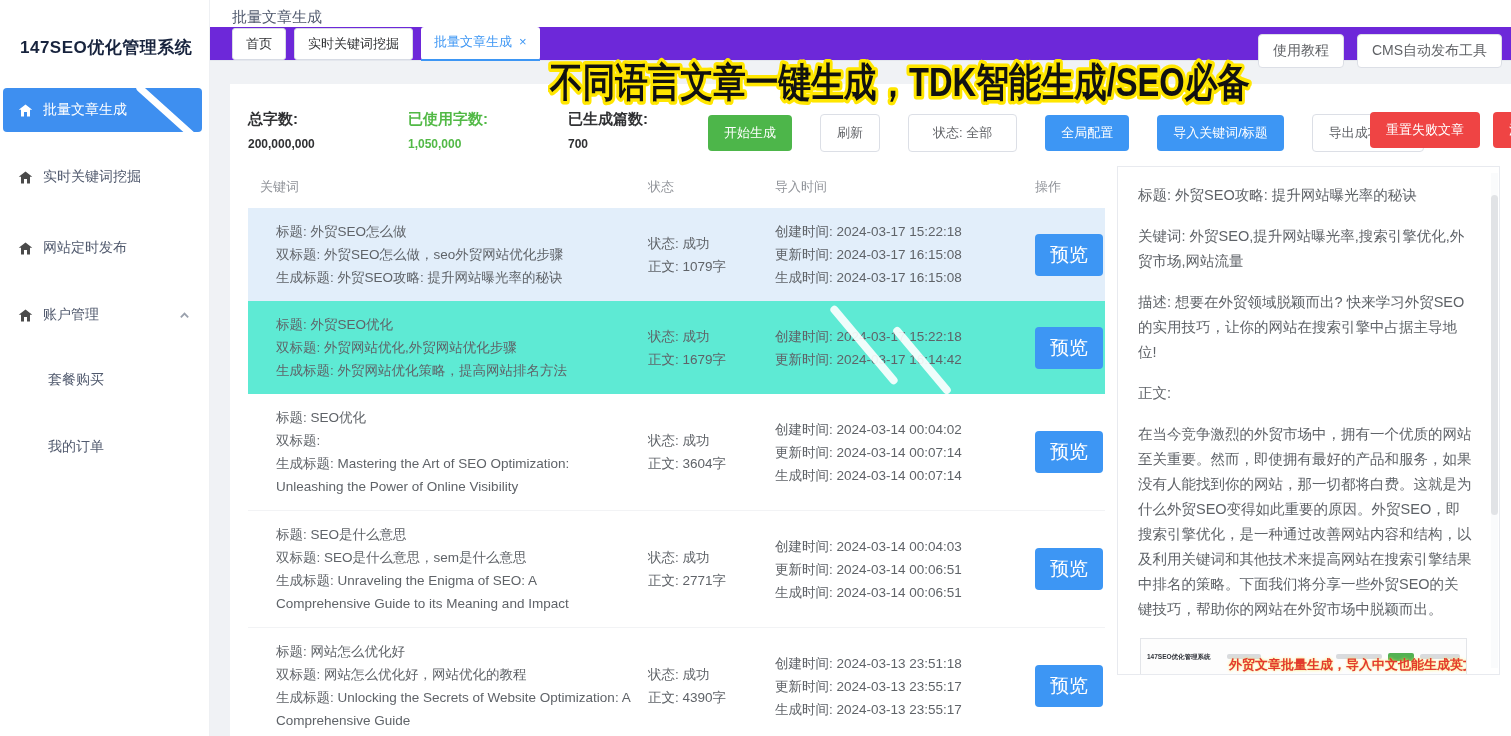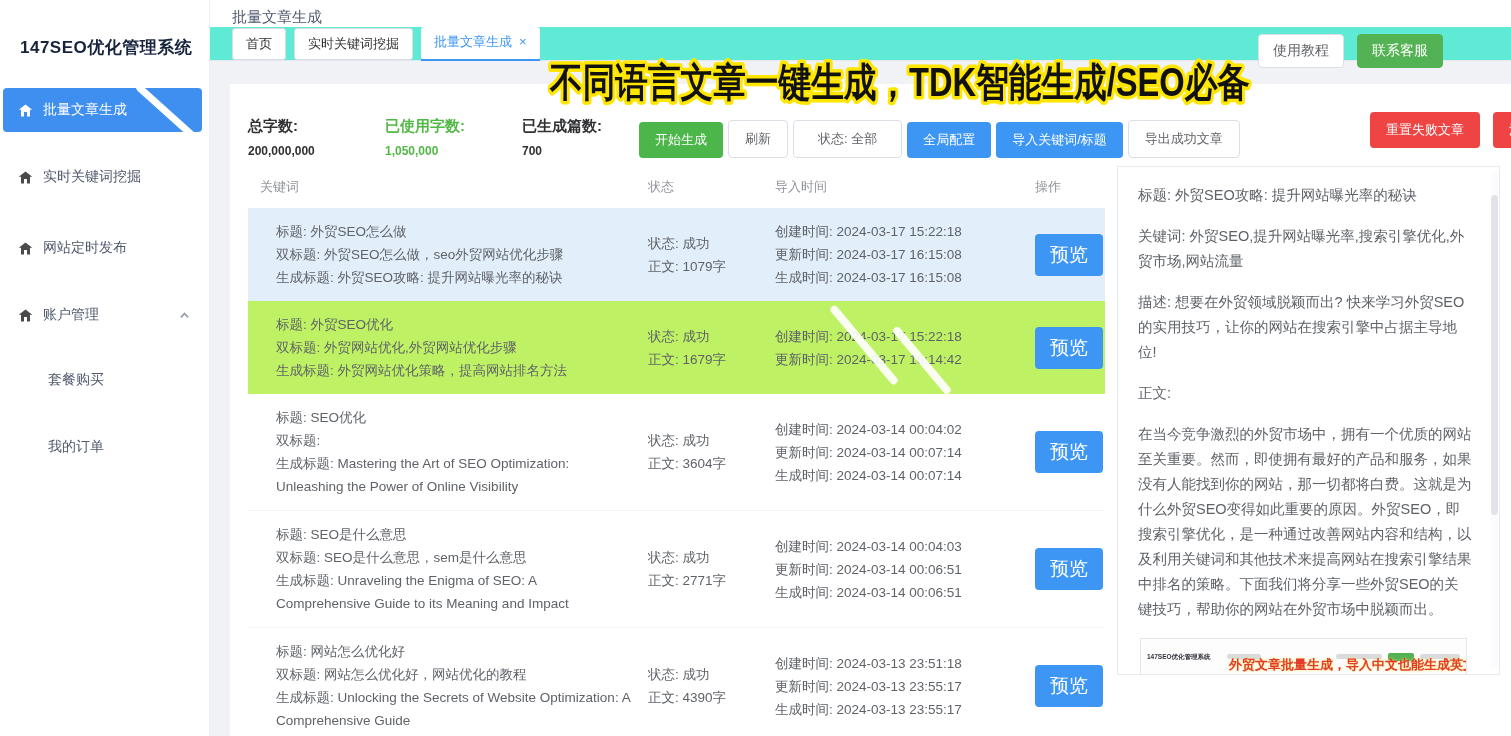--- a/index.html
+++ b/index.html
@@ -20,50 +20,50 @@
   .gap-after-active { margin-bottom:27px; }
 
   
   .main { flex:1; display:flex; flex-direction:column; position:relative; min-width:0; }
   .topbar { height:78px; background:#fff; display:flex; align-items:center; padding:0 0 0 22px; position:relative; }
   .breadcrumb { font-size:15px; color:#515a6e; padding-top:8px; }
   .top-right { position:absolute; right:0; top:34px; display:flex; align-items:center; gap:13px; left:1048px; white-space:nowrap; }
   .chip { font-size:14px; color:#606266; background:#fff; border:1px solid #dcdfe6; border-radius:4px; padding:7px 14px; cursor:pointer; }
   .chip.green { background:#53b253; border-color:#53b253; color:#fff; }
 
-  .tabbar { height:40px; background:#5eead4; border-bottom:1px solid #e4e7ed; display:flex; align-items:center; gap:8px; padding-left:22px; }
+  .tabbar { height:40px; background:#6d28d9; border-bottom:1px solid #e4e7ed; display:flex; align-items:center; gap:8px; padding-left:22px; }
   .tab { font-size:13px; color:#303133; border:1px solid #d8dce5; border-radius:3px; padding:6px 13px; background:#fff; cursor:pointer; }
   .tab.active { border:none; color:#3d96f4; position:relative; padding:6px 13px 9px; }
   .tab.active::after { content:""; position:absolute; left:0; right:0; bottom:-1px; height:2px; background:#3d96f4; }
   .tab-close { margin-left:7px; font-size:13px; }
 
   
   .content { flex:1; padding:23px 0 0 20px; position:relative; min-width:0; }
   .card { background:#fff; height:100%; padding:18px 0 0 18px; position:relative; }
 
-  .toolbar { display:flex; align-items:flex-end; gap:5px; position:relative; height:56px; }
+  .toolbar { display:flex; align-items:center; gap:28px; position:relative; height:56px; }
   .stat { width:132px; }
   .stat .s-label { font-size:15px; font-weight:bold; color:#303133; margin-bottom:8px; }
   .stat .s-value { font-size:12px; font-weight:bold; color:#303133; }
   .stat.green .s-label, .stat.green .s-value { color:#52b946; }
   .tb-btn { font-size:13px; border-radius:4px; padding:9px 16px; cursor:pointer; border:none; margin-top:5px; white-space:nowrap; }
   .tb-btn.green { background:#4db64a; color:#fff; }
   .tb-btn.plain { background:#fff; color:#606266; border:1px solid #dcdfe6; }
   .tb-btn.blue { background:#3d96f4; color:#fff; }
   .tb-btn.select { background:#fff; color:#606266; border:1px solid #dcdfe6; padding:9px 24px; }
   .right-btns { position:absolute; left:1122px; top:5px; display:flex; gap:13px; }
   .tb-btn.red { background:#ef4444; color:#fff; }
 
   
   .table { width:857px; margin-top:10px; }
   .thead { display:grid; grid-template-columns:400px 127px 260px 70px; font-size:13px; color:#909399; padding:10px 0 12px; }
   .thead .h-kw { padding-left:12px; }
   .trow { display:grid; grid-template-columns:400px 127px 260px 70px; font-size:13.5px; color:#5f6368; padding:12px 0; border-bottom:1px solid #f2f3f5; cursor:pointer; }
   .trow.sel  { background:#e2eefa; border-bottom:none; }
-  .trow.sel2 { background:#bef264; border-bottom:none; }
+  .trow.sel2 { background:#5eead4; border-bottom:none; }
   .c-kw { padding-left:12px; line-height:23px; padding-right:16px;margin-left:16px; }
   .c-st, .c-tm { display:flex; flex-direction:column; justify-content:center; line-height:23px; }
   .c-ac { display:flex; align-items:center; justify-content:flex-start; }
   .preview-btn { background:#3d96f4; color:#fff; border:none; border-radius:4px; font-size:19px; padding:8px 15px; cursor:pointer; }
 
   
   .preview { position:absolute; left:887px; top:82px; width:383px; height:509px; background:#fff; border:1px solid #e8eaef; padding:16px 26px 0 20px; font-size:14.5px; color:#5f6368; line-height:25px; overflow:hidden; }
   .preview p { margin-bottom:16px; }
   .vscroll { position:absolute; right:1px; top:6px; bottom:6px; width:7px; background:#fafbfc; }
   .vscroll .vthumb { width:7px; height:320px; background:#e1e3e6; border-radius:4px; margin-top:22px; }
@@ -125,20 +125,21 @@
       <div class="side-sub">我的订单</div>
     </nav>
   </aside>
 
   <div class="main">
 
     <div class="topbar">
       <div class="breadcrumb">批量文章生成</div>
       <div class="top-right">
         <button class="chip">使用教程</button>
+        <button class="chip">CMS自动发布工具</button>
         <button class="chip green">联系客服</button>
 
       </div>
     </div>
 
     <div class="tabbar">
       <div class="tab">首页</div>
       <div class="tab">实时关键词挖掘</div>
       <div class="tab active">
         <span>批量文章生成</span><span class="tab-close">×</span>

